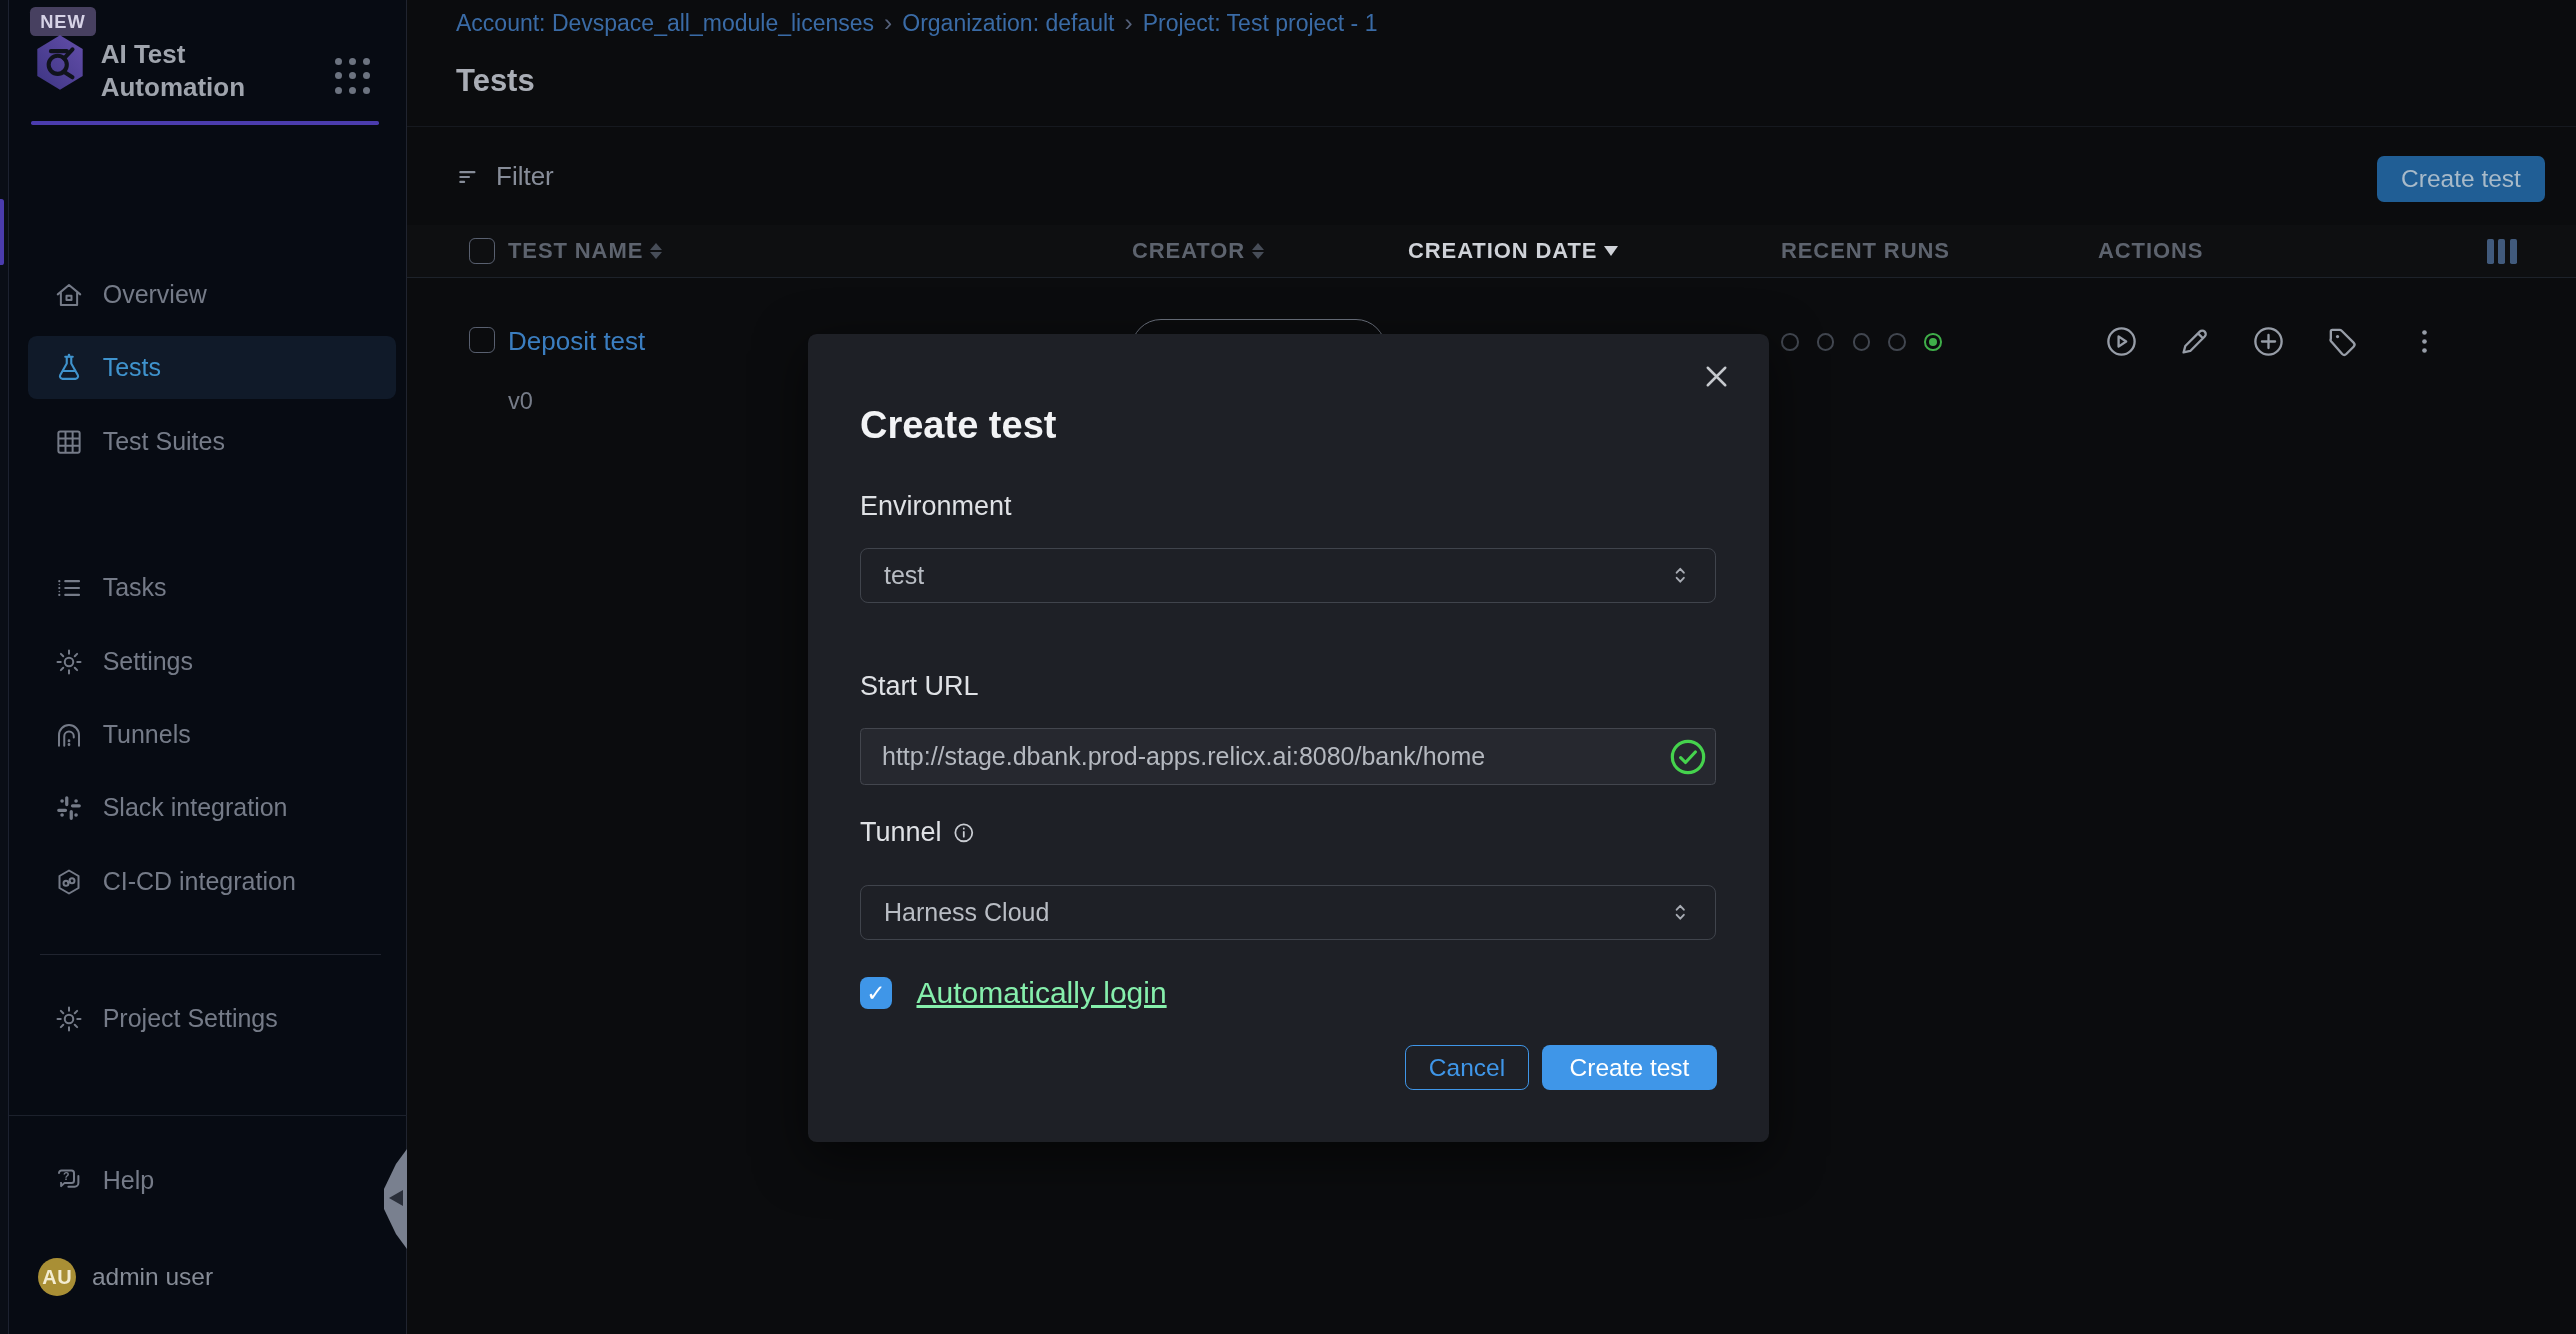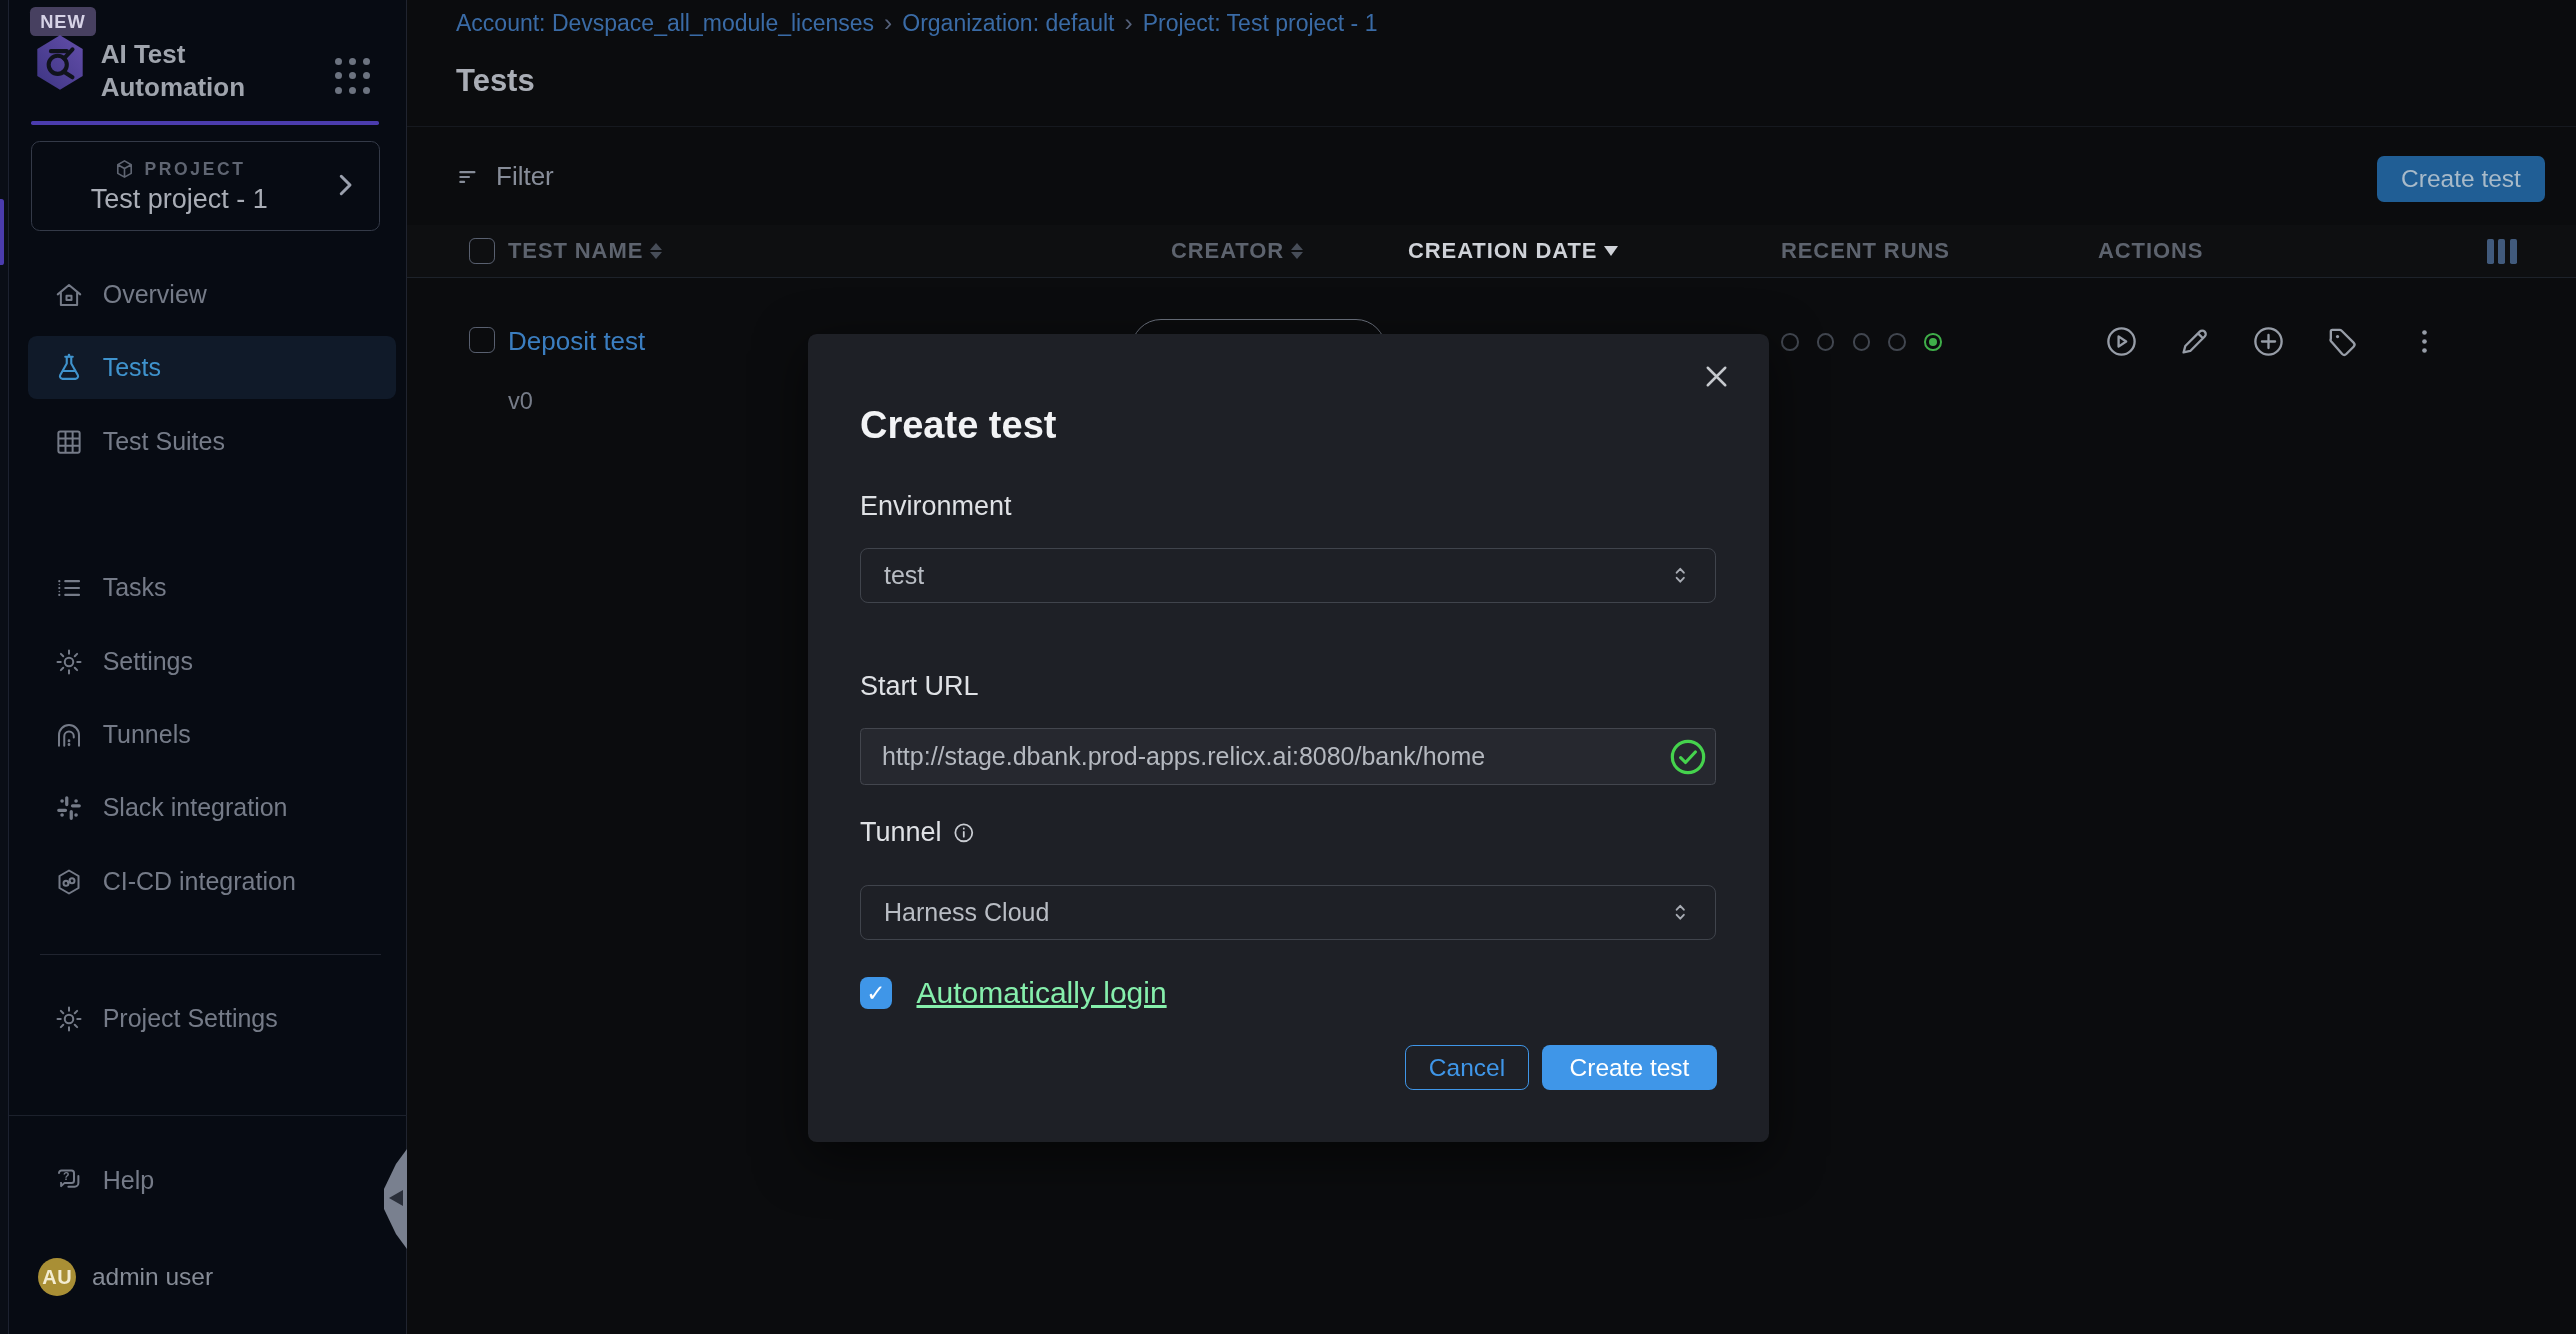--- a/index.html
+++ b/index.html
@@ -141,32 +141,20 @@
         <i></i>
         <i></i>
         <i></i>
         <i></i>
         <i></i>
         <i></i>
     </div>
 
     <div class="abs brand-underline" data-interactable="false"></div>
 
-    <div class="abs project-box" data-interactable="true">
-      <div class="project-head">
-        <svg data-interactable="false" width="23" height="23" viewBox="0 0 24 24" fill="none" stroke="currentColor" stroke-width="1.7" stroke-linejoin="round">
-          <path d="M12 3 l7 4 v9 l-7 4 -7-4 V7 Z M5 7 l7 4 7-4 M12 11 v9"></path>
-        </svg>
-        <span class="project-label" data-interactable="false">PROJECT</span>
-      </div>
-      <div class="project-name" data-interactable="false">Test project - 1</div>
-      <svg class="project-chevron" data-interactable="false" width="30" height="30" viewBox="0 0 24 24" fill="none" stroke="currentColor" stroke-width="2.4" stroke-linecap="round" stroke-linejoin="round">
-        <path d="M9 5 l7 7 -7 7"></path>
-      </svg>
-    </div>
 
     <div class="mi" style="top:263px" data-interactable="true">
       <svg data-interactable="false" width="30" height="30" viewBox="0 0 24 24" fill="none" stroke="currentColor" stroke-width="1.6" stroke-linecap="round" stroke-linejoin="round">
         <path d="M3 11.5 L12 4 L21 11.5 M5.5 9.8 V20 H18.5 V9.8 M10 16 h4 v-3.4 h-4 Z"></path>
       </svg>
       <span data-interactable="false">Overview</span>
     </div>
 
     <div class="mi active" style="top:336px" data-interactable="true">
       <svg data-interactable="false" width="30" height="30" viewBox="0 0 24 24" fill="none" stroke="currentColor" stroke-width="1.7" stroke-linecap="round" stroke-linejoin="round">
@@ -283,21 +271,21 @@
 
     <div class="abs thead" data-interactable="false">
       <div class="abs cb" style="left:62px;top:13px" data-interactable="true"></div>
       <div class="th" style="left:101px" data-interactable="true">
         <span>TEST NAME</span>
         <span class="sort-stack" data-interactable="false">
             <i class="up"></i>
             <i class="dn"></i>
           </span>
       </div>
-      <div class="th" style="left:764px" data-interactable="true">
+      <div class="th" style="left:725px" data-interactable="true">
         <span>CREATOR</span>
         <span class="sort-stack" data-interactable="false">
             <i class="up"></i>
             <i class="dn"></i>
           </span>
       </div>
       <div class="th sorted" style="left:1001px" data-interactable="true">
         <span>CREATION DATE</span>
         <span class="sort-desc" data-interactable="false"></span>
       </div>

